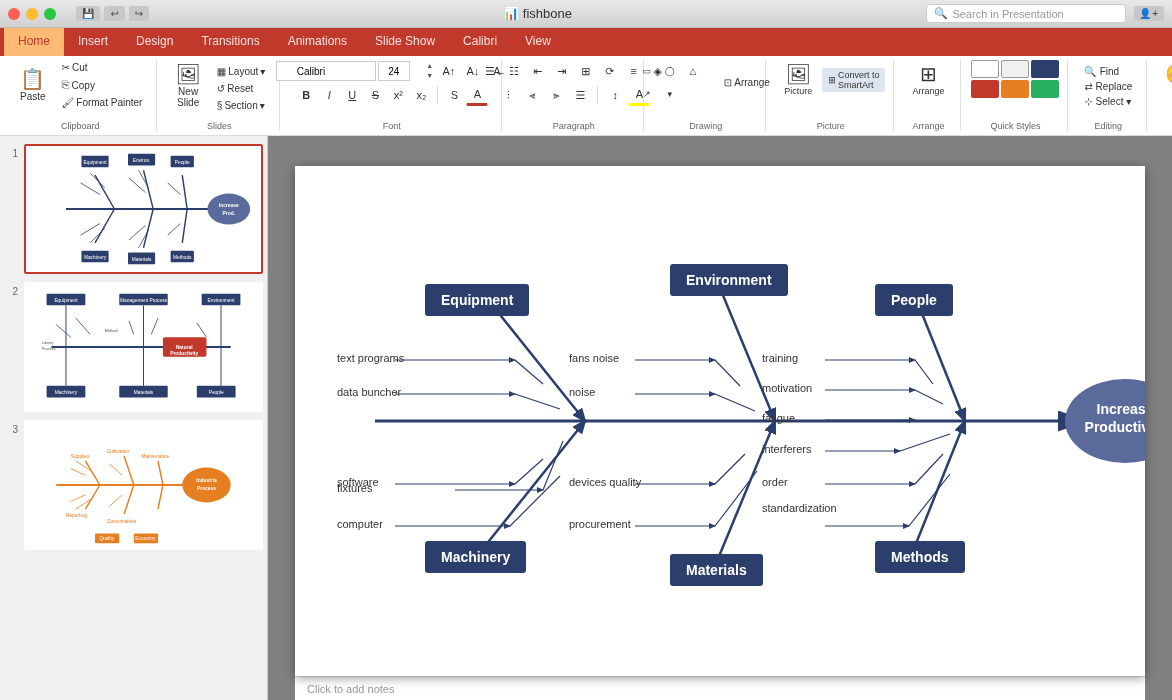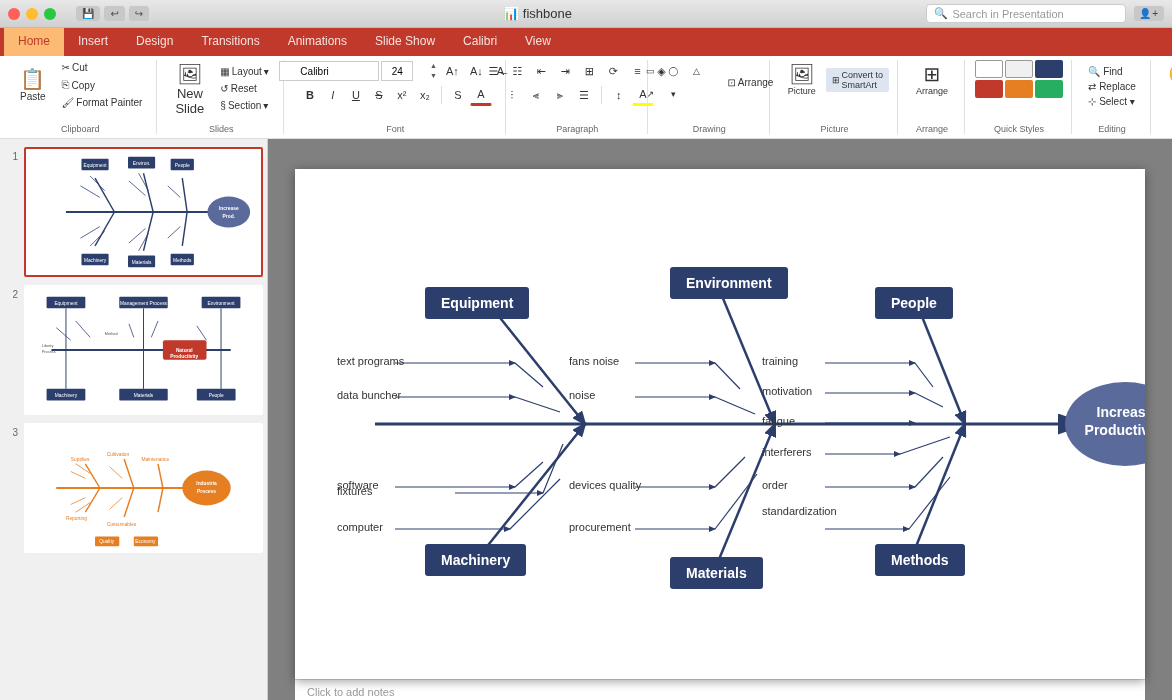--- a/index.html
+++ b/index.html
@@ -312,21 +312,21 @@
           </div>
         </div>
       </div>
       <span class="ribbon-group-label">Clipboard</span>
     </div>
 
     <div class="ribbon-group">
       <div class="ribbon-row" style="align-items:flex-start;">
         <div class="ribbon-big-btn">
           <span class="ribbon-icon">🖼</span>
-          <span style="font-size:13px;text-align:center;">New<br>Slide</span>
+          <span style="font-size:10px;text-align:center;">New<br>Slide</span>
         </div>
         <div style="display:flex;flex-direction:column;gap:2px;margin-top:4px;">
           <div class="ribbon-small-btn">
             <span>▦</span>
             <span>Layout</span> ▾
           </div>
           <div class="ribbon-small-btn">
             <span>↺</span>
             <span>Reset</span>
           </div>

